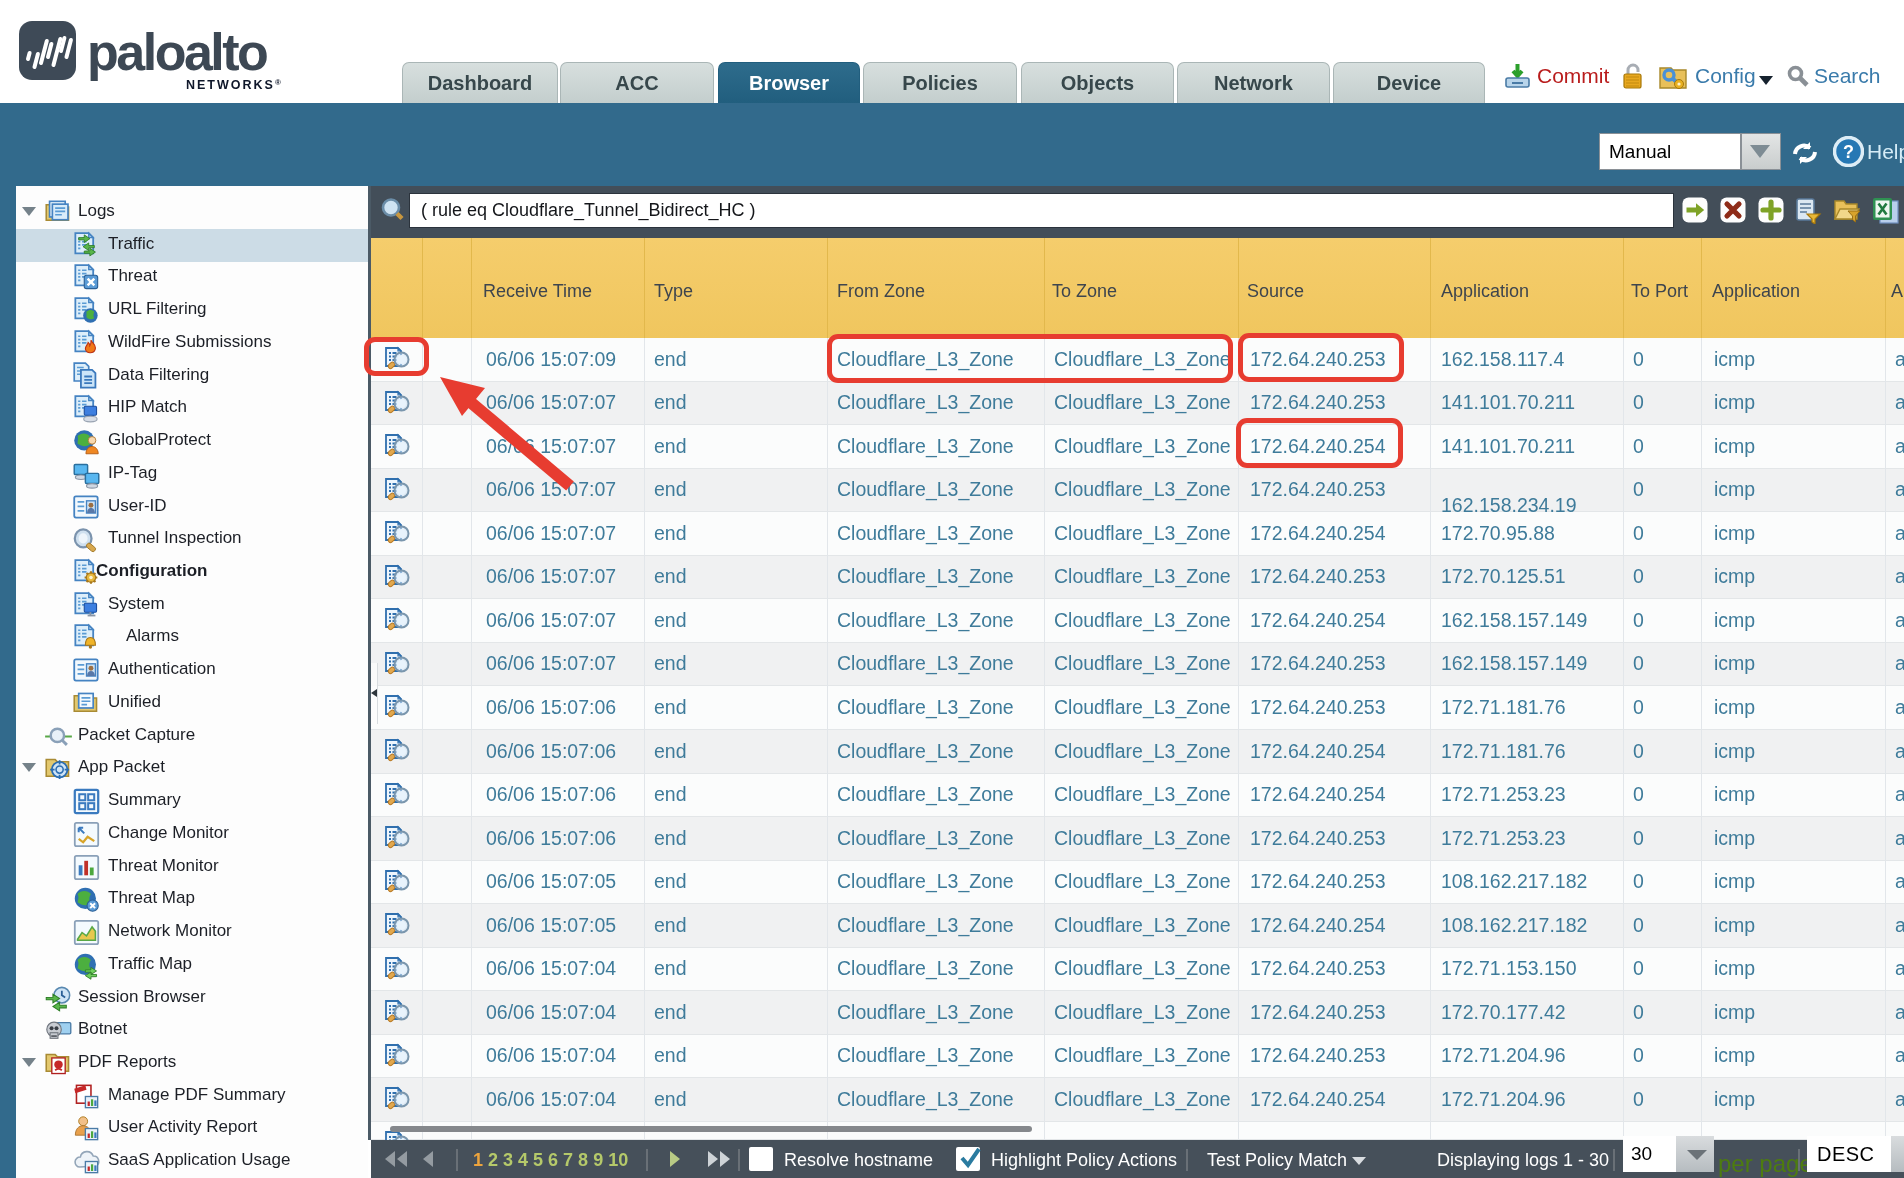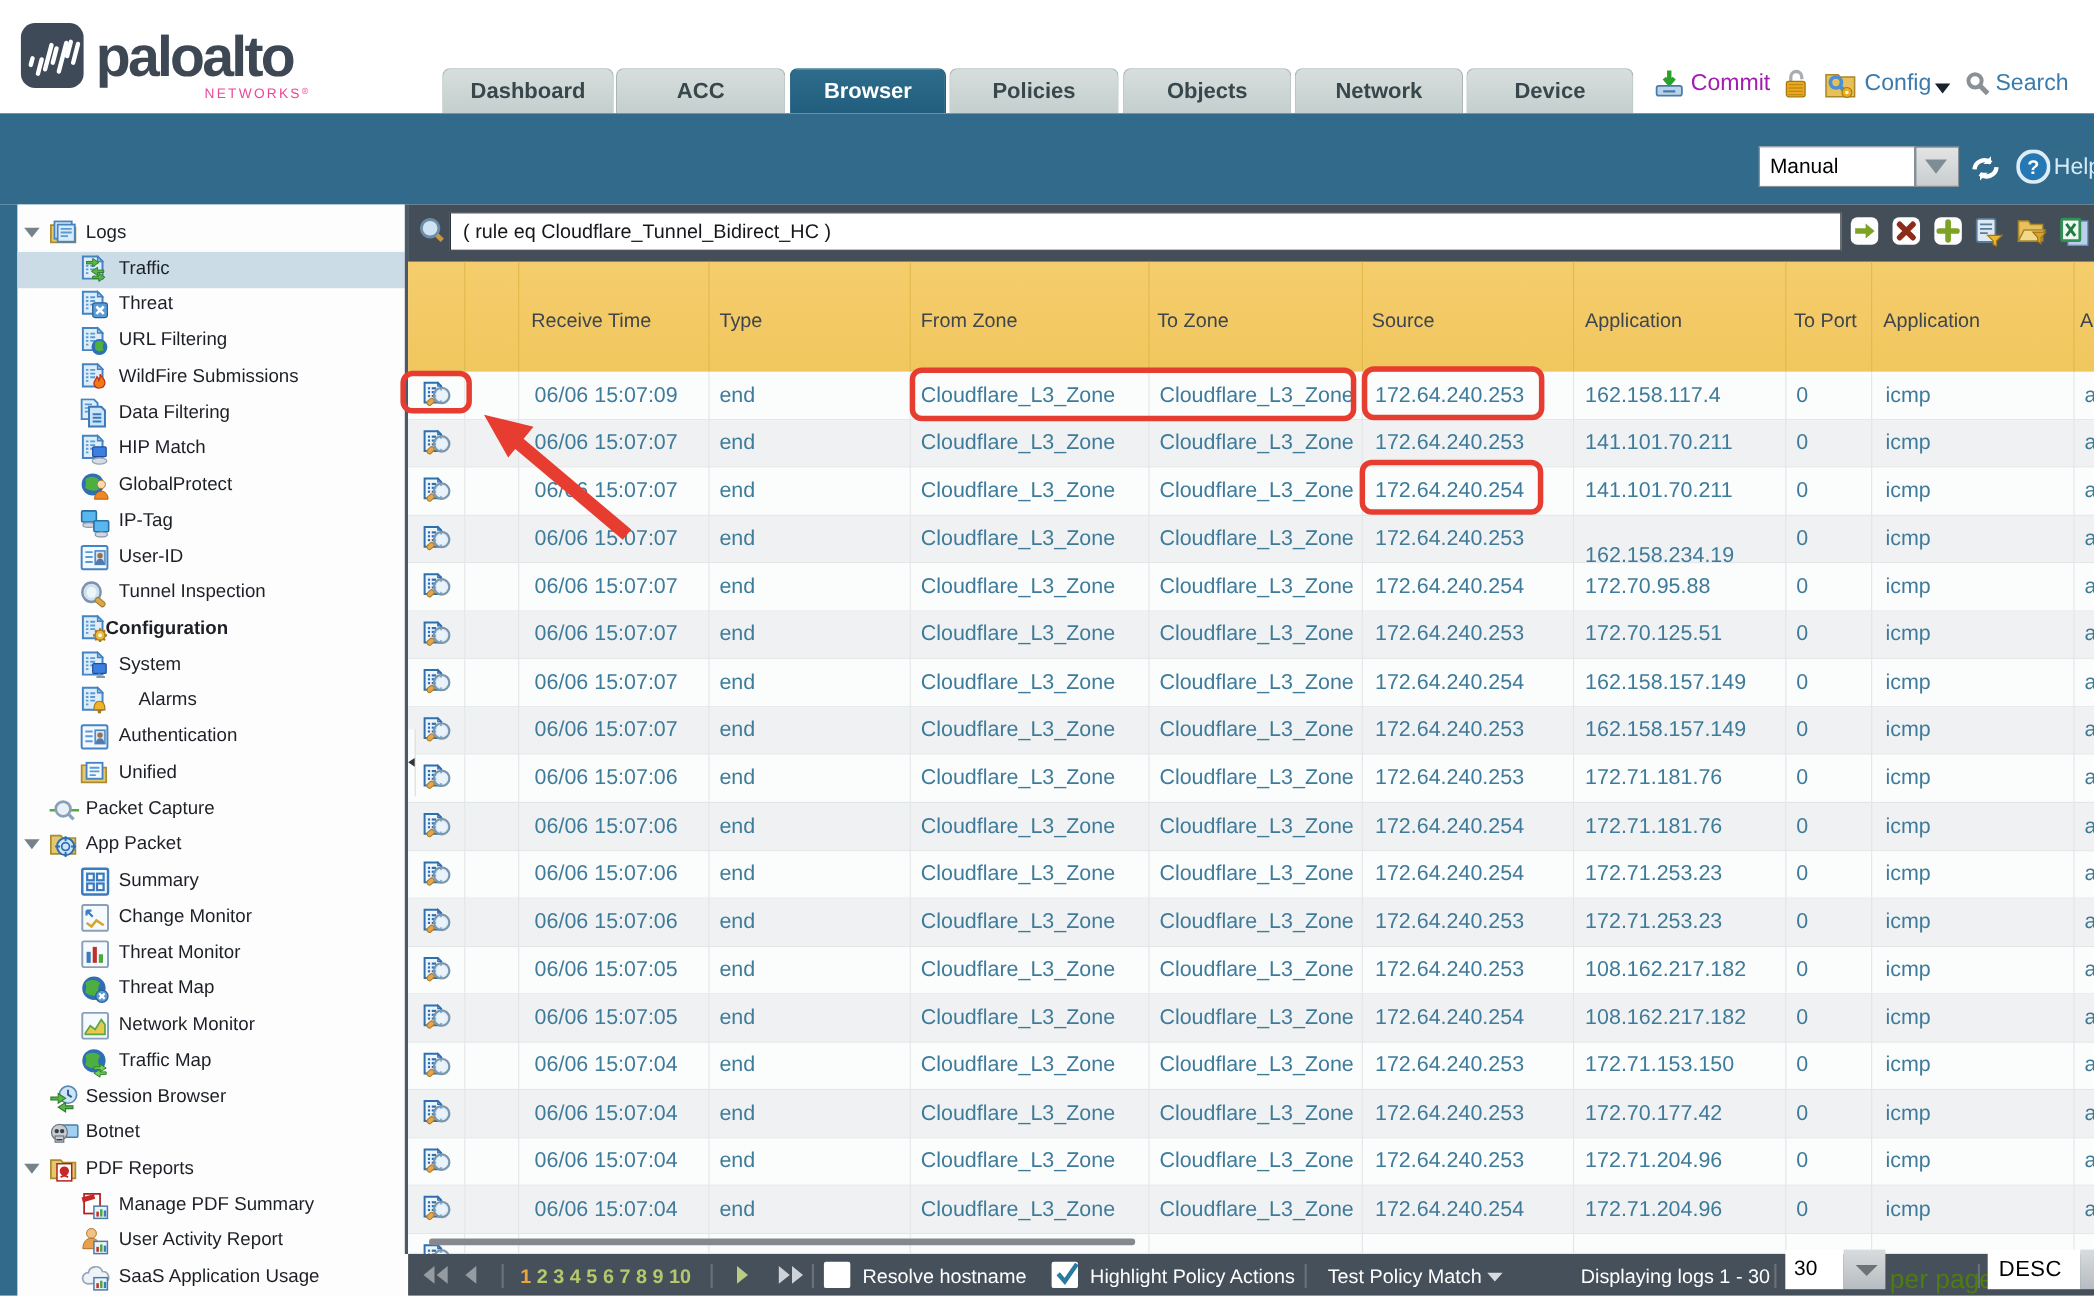--- a/index.html
+++ b/index.html
@@ -19,34 +19,34 @@
       <path d="M8 36l1.6-6"></path>
       <path d="M14.5 44l3.4-13"></path>
       <path d="M21 40l5.8-22"></path>
       <path d="M28 34l3.4-13"></path>
       <path d="M33.5 42l6.8-26"></path>
       <path d="M41 28l3.4-13"></path>
       <path d="M46.5 34l4.4-17"></path>
     </g>
   </svg>
 <div class="abs" style="left:87px;top:22px;font-size:52px;font-weight:bold;color:#3d4854;letter-spacing:-2.5px;">paloalto</div>
-<div class="abs" style="left:186px;top:78px;font-size:12.5px;font-weight:normal;color:#ec4899;letter-spacing:2px;">NETWORKS<span style="font-size:8px;vertical-align:4px;">®</span></div>
+<div class="abs" style="left:186px;top:78px;font-size:12.5px;font-weight:bold;color:#0f172a;letter-spacing:2px;">NETWORKS<span style="font-size:8px;vertical-align:4px;">®</span></div>
 <div class="tab" style="left:402px;width:156px;">Dashboard</div>
 <div class="tab" style="left:560px;width:154px;">ACC</div>
 <div class="tab act" style="left:718px;width:142px;">Browser</div>
 <div class="tab" style="left:863px;width:154px;">Policies</div>
 <div class="tab" style="left:1021px;width:153px;">Objects</div>
 <div class="tab" style="left:1177px;width:153px;">Network</div>
 <div class="tab" style="left:1333px;width:152px;">Device</div>
 <svg class="abs" style="left:1504px;top:62px;" width="27" height="30" viewBox="0 0 27 30">
     <path d="M13.5 2v12M9 9l4.5 5L18 9" stroke="#2ca02c" stroke-width="4" fill="none"></path>
     <rect x="2" y="16" width="23" height="9" rx="2" fill="#b8d4ea" stroke="#4a7ba6" stroke-width="1.6"></rect>
     <path d="M8 21h11" stroke="#4a7ba6" stroke-width="2"></path>
   </svg>
-<div class="abs" style="left:1537px;top:64px;font-size:21px;color:#a21caf;">Commit</div>
+<div class="abs" style="left:1537px;top:64px;font-size:21px;color:#b91c1c;">Commit</div>
 <svg class="abs" style="left:1621px;top:62px;" width="24" height="29" viewBox="0 0 24 29">
     <path d="M7 13V8a5 5 0 0110 0v2" fill="none" stroke="#a8adb4" stroke-width="3"></path>
     <rect x="3" y="12" width="17" height="14" rx="2" fill="#e8a820" stroke="#a87808" stroke-width="1.2"></rect>
     <path d="M5 15h13M5 18h13M5 21h13M5 24h13" stroke="#c28a10" stroke-width="1.2"></path>
   </svg>
 <svg class="abs" style="left:1658px;top:62px;" width="30" height="30" viewBox="0 0 30 30">
     <path d="M2 6h11l2 2h13v18H2z" fill="#e8c05a" stroke="#a8882a" stroke-width="1.4"></path>
     <circle cx="11" cy="13" r="5" fill="none" stroke="#4a90d6" stroke-width="3.4"></circle>
     <path d="M14 16l9 8" stroke="#4a90d6" stroke-width="4"></path>
     <circle cx="21" cy="22" r="4.5" fill="#e8b020" stroke="#a8780a" stroke-width="1"></circle>

